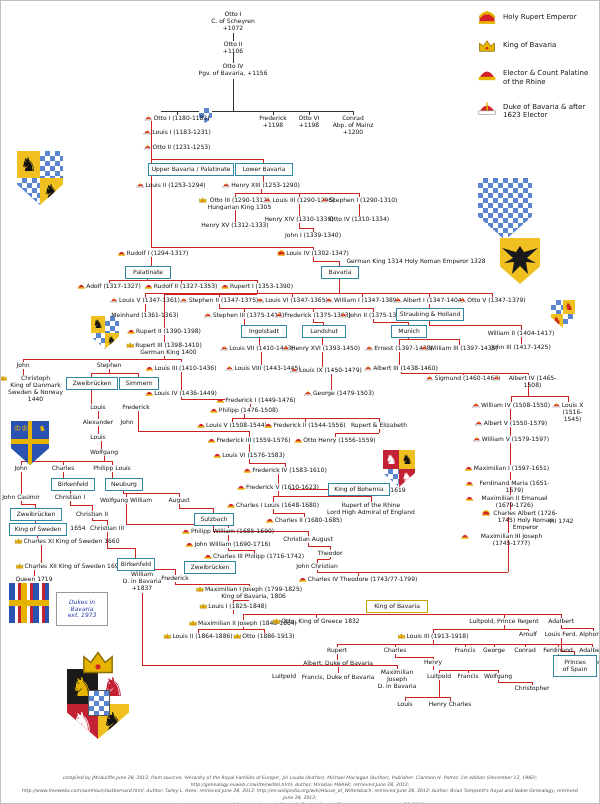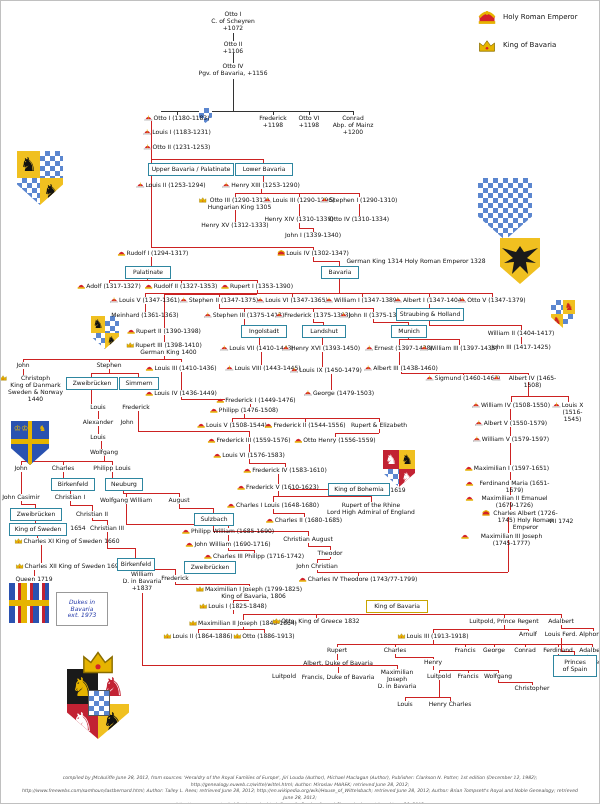--- a/index.html
+++ b/index.html
@@ -36,30 +36,49 @@
   <div class="legend">
     <div class="legend-row">
       <span class="ic" id="lg-ic-0">
           <svg width="18" height="14" viewBox="0 0 12 9" style="display:block">
             <path d="M1,8 L1,4 Q6,-2 11,4 L11,8 Z" fill="#d4222a"></path>
             <path d="M1,4 Q6,-2 11,4" fill="none" stroke="#e6b400" stroke-width="1.6"></path>
             <rect x="0.5" y="6.6" width="11" height="1.8" fill="#e6b400"></rect>
             <rect x="5.4" y="-0.2" width="1.2" height="2.6" fill="#e6b400"></rect>
           </svg>
         </span>
-      <span class="lb">Holy Roman Emperor</span>
+      <span class="lb">Holy Rupert Emperor</span>
     </div>
     <div class="legend-row">
       <span class="ic" id="lg-ic-1">
           <svg width="18" height="14" viewBox="0 0 12 9" style="display:block">
             <path d="M1,8 L1,2.5 L3.5,4.5 L6,1 L8.5,4.5 L11,2.5 L11,8 Z" fill="#e6b400" stroke="#8a6d00" stroke-width="0.5"></path>
             <circle cx="6" cy="6" r="0.9" fill="#d4222a"></circle>
           </svg>
         </span>
       <span class="lb">King of Bavaria</span>
+    </div>
+    <div class="legend-row">
+      <span class="ic" id="lg-ic-2">
+          <svg width="18" height="14" viewBox="0 0 12 9" style="display:block">
+            <path d="M1,7 Q6,-1.5 11,7 Z" fill="#d4222a"></path>
+            <rect x="0.5" y="6.4" width="11" height="2.2" fill="#e6b400"></rect>
+          </svg>
+        </span>
+      <span class="lb">Elector &amp; Count Palatine of the Rhine</span>
+    </div>
+    <div class="legend-row">
+      <span class="ic" id="lg-ic-3">
+          <svg width="18" height="14" viewBox="0 0 12 9" style="display:block">
+            <path d="M1,7 Q6,-1.5 11,7 Z" fill="#d4222a"></path>
+            <path d="M6,0.8 L6,7" stroke="#e6b400" stroke-width="1"></path>
+            <rect x="0.5" y="6.4" width="11" height="2.4" fill="#fff" stroke="#888" stroke-width="0.4"></rect>
+          </svg>
+        </span>
+      <span class="lb">Duke of Bavaria &amp; after 1623 Elector</span>
     </div>
   </div>
 
   <div id="diagram">
       <div class="line k" style="left: 232px; top: 32px; width: 1px; height: 8px;"></div>
       <div class="line k" style="left: 232px; top: 52px; width: 1px; height: 10px;"></div>
       <div class="line k" style="left: 232px; top: 78px; width: 1px; height: 32px;"></div>
       <div class="line k" style="left: 160px; top: 110px; width: 192px; height: 1px;"></div>
       <div class="line k" style="left: 176px; top: 110px; width: 1px; height: 4px;"></div>
       <div class="line k" style="left: 272px; top: 110px; width: 1px; height: 4px;"></div>

